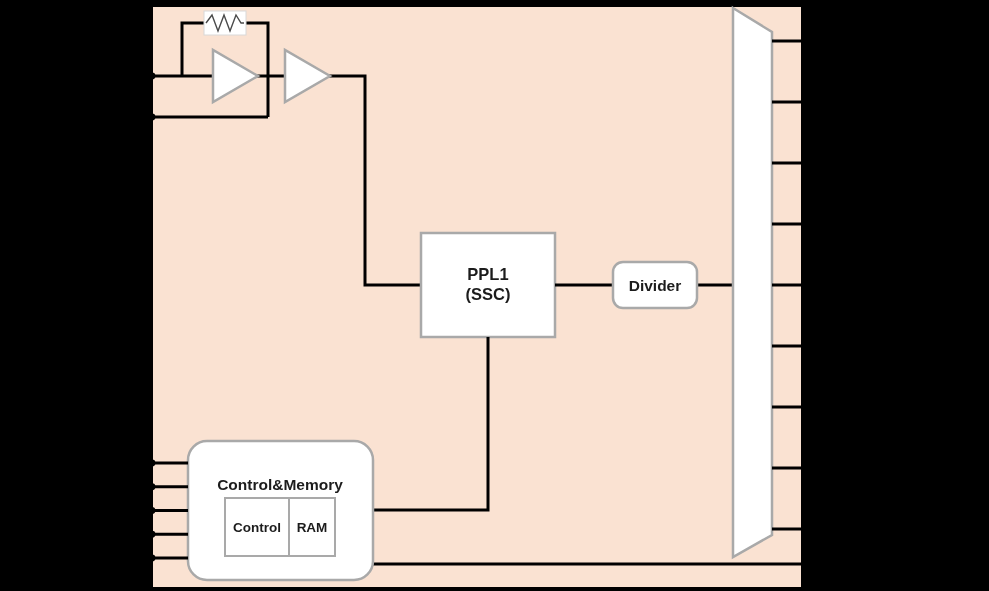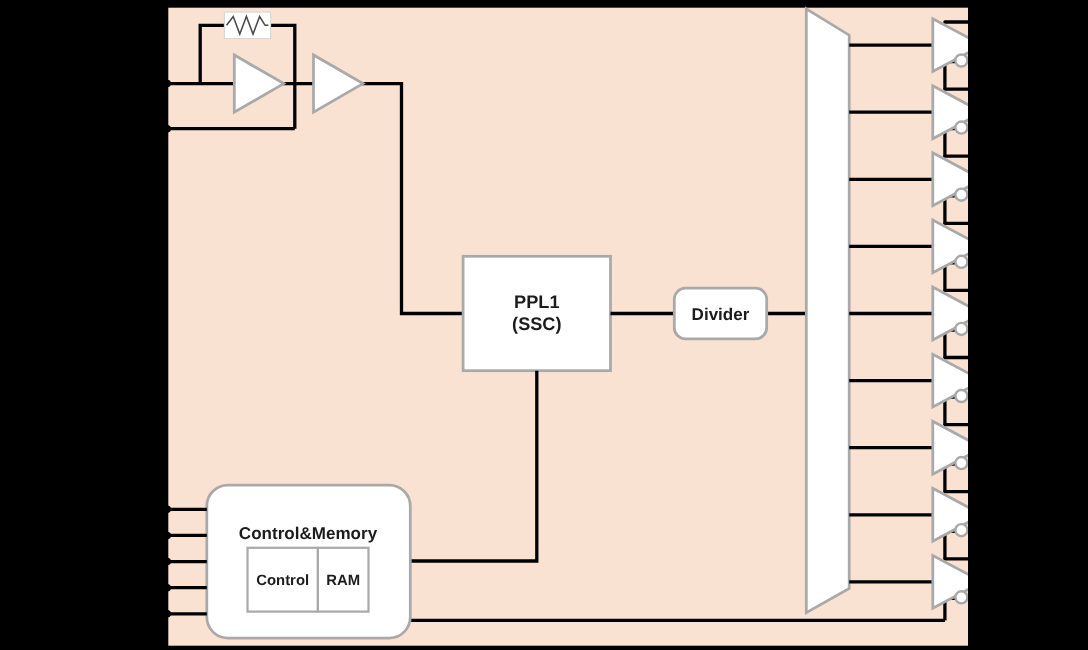--- a/index.html
+++ b/index.html
@@ -1,16 +1,16 @@
 <!DOCTYPE html>
 <html style="--bg: #000000; --chip-fill: #fae2d2; --block-fill: #ffffff; --block-border: #a9a9a9; --wire: #000000; --text: #1c1c1c;"><head>
 <meta charset="utf-8">
 <style>
   html,body{margin:0;padding:0;background:#000;}
-  #stage{position:relative;width:880px;height:591px;background:var(--bg,#000);overflow:hidden;}
+  #stage{position:relative;width:801px;height:591px;background:var(--bg,#000);overflow:hidden;}
   svg{display:block;}
   .wire{stroke:var(--wire,#000);stroke-width:3;fill:none;}
   .cap{stroke-linecap:round;}
   .block{fill:var(--block-fill,#fff);stroke:var(--block-border,#a9a9a9);stroke-width:2.5;}
   .thin{stroke-width:2;}
   .bubble{stroke-width:2.2;}
   .chip{fill:var(--chip-fill,#fae2d2);stroke:var(--wire,#000);stroke-width:3;}
   .resistor-body{fill:#fff;stroke:#d8d8d8;stroke-width:1;}
   .zigzag{fill:none;stroke:#4a4a4a;stroke-width:1.4;}
   .pin-dot{fill:var(--wire,#000);}

